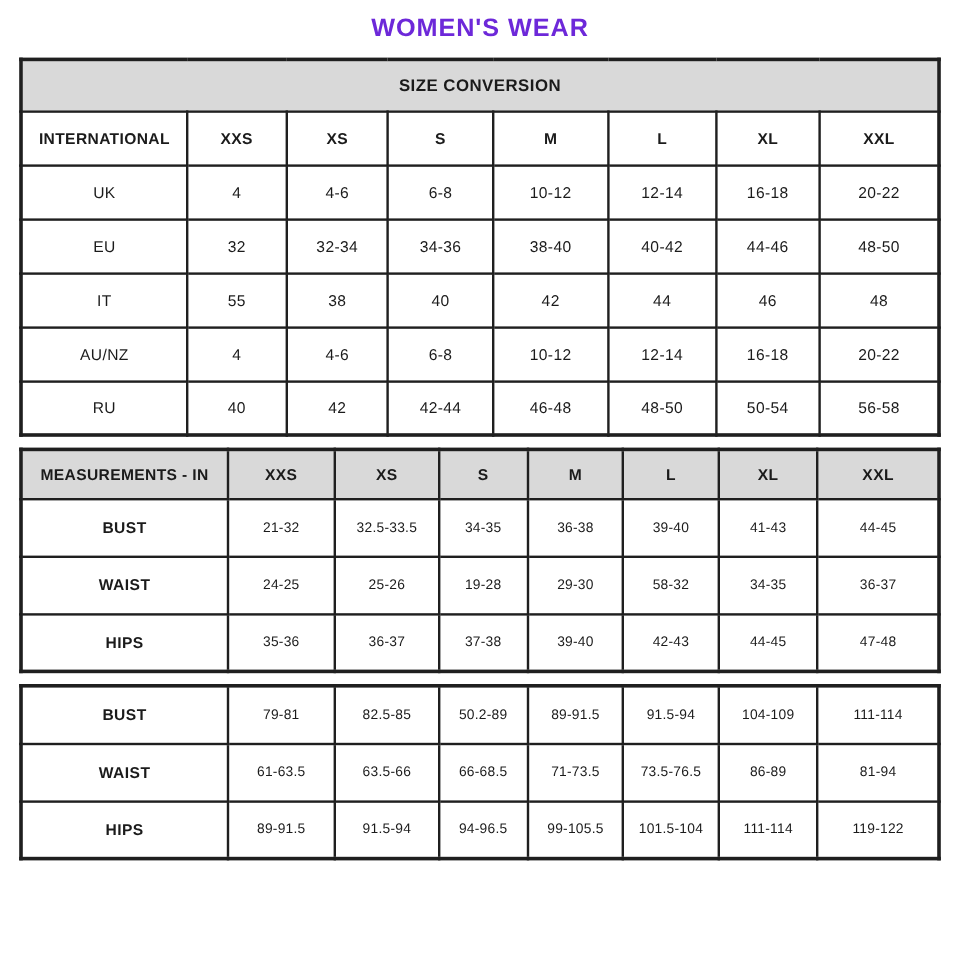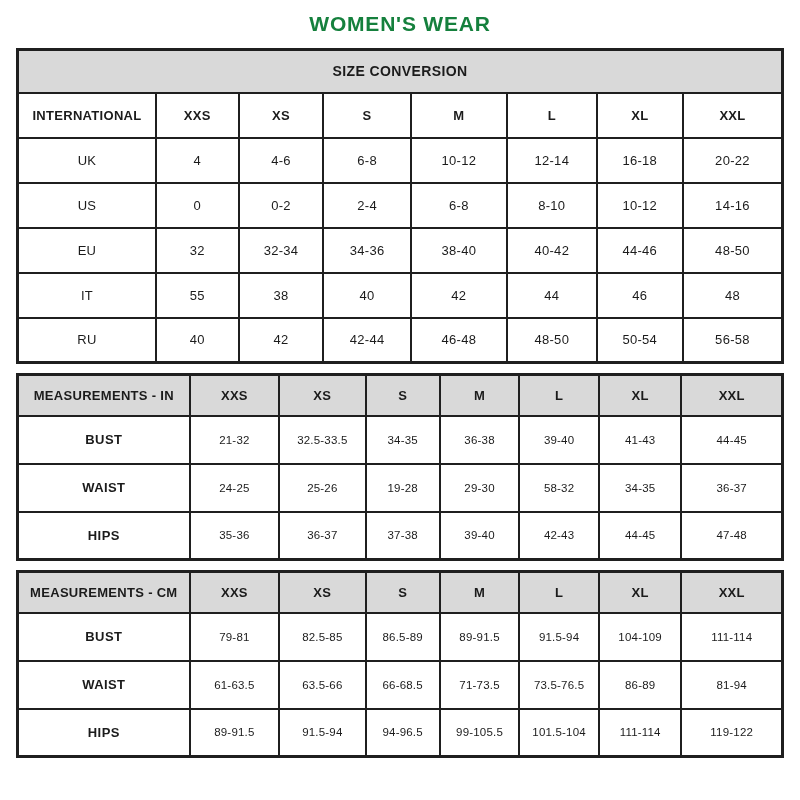--- a/index.html
+++ b/index.html
@@ -15,21 +15,21 @@
     font-family:"Liberation Sans",sans-serif;
     color:var(--text);
     padding:10px 16px 0 16px;
   }
   .page-title{
     text-align:center;
     font-size:21px;
     font-weight:700;
     letter-spacing:0.8px;
     margin:2px 0 12px 0;
-    color:#15803d;
+    color:#6d28d9;
   }
   table.grid{
     width:100%;
     border-collapse:collapse;
     table-layout:fixed;
     border:3px solid var(--border);
     margin-bottom:9px;
   }
   table.grid td{
     border:2px solid var(--border);
@@ -92,48 +92,48 @@
         <td class="row-label">UK</td>
         <td class="val">4</td>
         <td class="val">4-6</td>
         <td class="val">6-8</td>
         <td class="val">10-12</td>
         <td class="val">12-14</td>
         <td class="val">16-18</td>
         <td class="val">20-22</td>
       </tr>
       <tr>
-        <td class="row-label">US</td>
-        <td class="val">0</td>
-        <td class="val">0-2</td>
-        <td class="val">2-4</td>
-        <td class="val">6-8</td>
-        <td class="val">8-10</td>
-        <td class="val">10-12</td>
-        <td class="val">14-16</td>
-      </tr>
-      <tr>
         <td class="row-label">EU</td>
         <td class="val">32</td>
         <td class="val">32-34</td>
         <td class="val">34-36</td>
         <td class="val">38-40</td>
         <td class="val">40-42</td>
         <td class="val">44-46</td>
         <td class="val">48-50</td>
       </tr>
       <tr>
         <td class="row-label">IT</td>
         <td class="val">55</td>
         <td class="val">38</td>
         <td class="val">40</td>
         <td class="val">42</td>
         <td class="val">44</td>
         <td class="val">46</td>
         <td class="val">48</td>
+      </tr>
+      <tr>
+        <td class="row-label">AU/NZ</td>
+        <td class="val">4</td>
+        <td class="val">4-6</td>
+        <td class="val">6-8</td>
+        <td class="val">10-12</td>
+        <td class="val">12-14</td>
+        <td class="val">16-18</td>
+        <td class="val">20-22</td>
       </tr>
       <tr>
         <td class="row-label">RU</td>
         <td class="val">40</td>
         <td class="val">42</td>
         <td class="val">42-44</td>
         <td class="val">46-48</td>
         <td class="val">48-50</td>
         <td class="val">50-54</td>
         <td class="val">56-58</td>
@@ -201,35 +201,25 @@
     <col style="width:22.5%">
       <col style="width:11.7%">
       <col style="width:11.3%">
       <col style="width:9.7%">
     <col style="width:10.4%">
       <col style="width:10.4%">
       <col style="width:10.8%">
       <col style="width:13.2%">
   </colgroup>
   <tbody>
-      <tr class="bar-row">
-        <td class="bar left-title">MEASUREMENTS - CM</td>
-        <td class="bar col-head">XXS</td>
-        <td class="bar col-head">XS</td>
-        <td class="bar col-head">S</td>
-        <td class="bar col-head">M</td>
-        <td class="bar col-head">L</td>
-        <td class="bar col-head">XL</td>
-        <td class="bar col-head">XXL</td>
-      </tr>
       <tr>
         <td class="row-label">BUST</td>
         <td class="val">79-81</td>
         <td class="val">82.5-85</td>
-        <td class="val">86.5-89</td>
+        <td class="val">50.2-89</td>
         <td class="val">89-91.5</td>
         <td class="val">91.5-94</td>
         <td class="val">104-109</td>
         <td class="val">111-114</td>
       </tr>
       <tr>
         <td class="row-label">WAIST</td>
         <td class="val">61-63.5</td>
         <td class="val">63.5-66</td>
         <td class="val">66-68.5</td>

